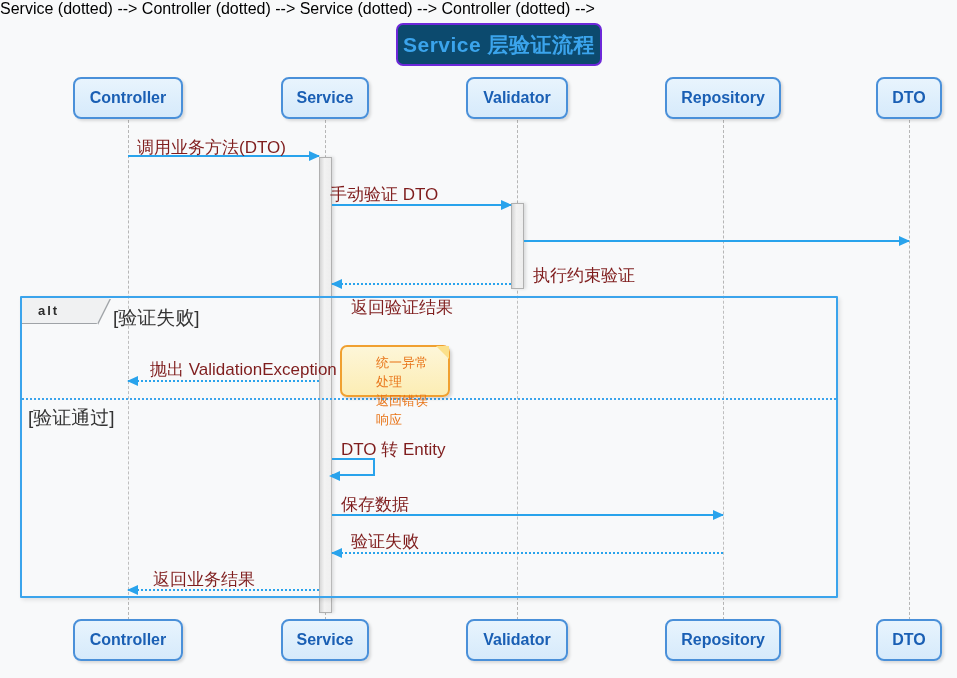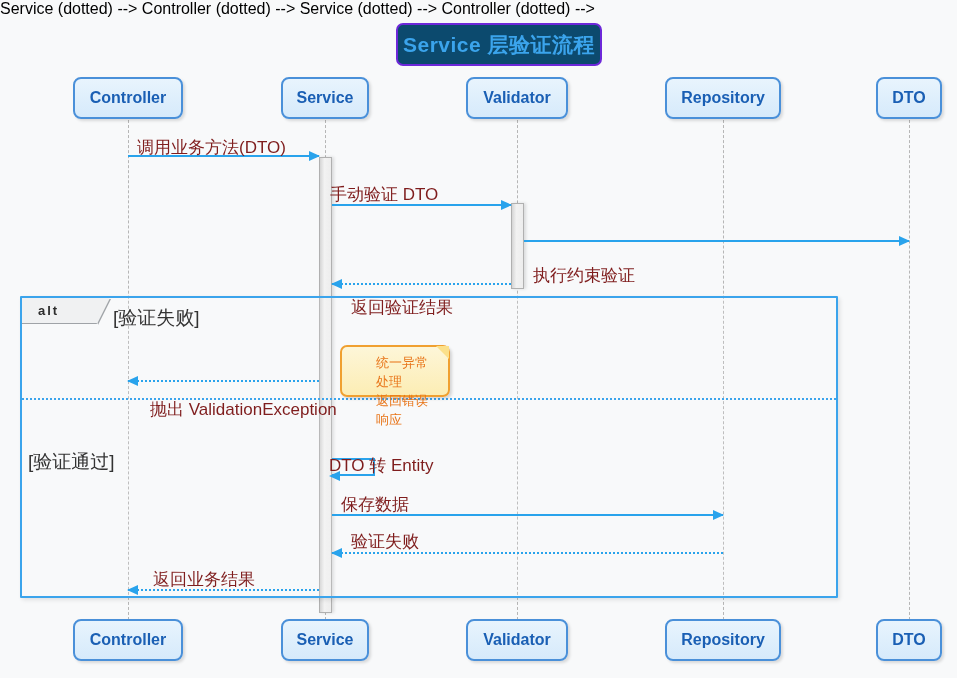--- a/index.html
+++ b/index.html
@@ -241,21 +241,21 @@
   
   <div class="activation" style="left:319px; top:157px; height:456px;"></div>
   <div class="activation" style="left:511px; top:203px; height:86px;"></div>
 
   
   <div class="frame" style="left:20px; top:296px; width:818px; height:302px;">
     <div class="frame-tab">alt</div>
   </div>
   <div class="frame-cond" style="left:113px; top:305px;">[验证失败]</div>
   <div class="frame-divider" style="left:22px; top:398px; width:814px;"></div>
-  <div class="frame-cond" style="left:28px; top:405px;margin-top:44px;">[验证通过]</div>
+  <div class="frame-cond" style="left:28px; top:405px;">[验证通过]</div>
 
   
   <div class="msg" style="left:128px; top:155px; width:191px;">
     <span class="arrowhead right"></span>
   </div>
   <div class="msg-label" style="left:137px; top:136px;">调用业务方法(DTO)</div>
 
   
   <div class="msg" style="left:332px; top:204px; width:179px;">
     <span class="arrowhead right"></span>
@@ -271,32 +271,32 @@
    Service (dotted) --&gt;
   <div class="msg dotted" style="left:332px; top:283px; width:179px;">
     <span class="arrowhead left"></span>
   </div>
   <div class="msg-label" style="left:351px; top:248px;margin-top:48px;">返回验证结果</div>
 
    Controller (dotted) --&gt;
   <div class="msg dotted" style="left:128px; top:380px; width:191px;">
     <span class="arrowhead left"></span>
   </div>
-  <div class="msg-label" style="left:150px; top:358px;margin-top:40px;">抛出 ValidationException</div>
+  <div class="msg-label" style="left:150px; top:358px;">抛出 ValidationException</div>
 
   
   <div class="note" style="left:340px; top:345px; width:110px; height:52px;padding-left:34px;">统一异常处理
 返回错误响应</div>
   <div class="note-fold" style="left:436px; top:346px;"></div>
 
   
   <div class="selfmsg" style="left:332px; top:458px; width:43px;">
     <span class="arrowhead left"></span>
   </div>
-  <div class="msg-label" style="left:329px; top:438px;margin-top:16px;">DTO 转 Entity</div>
+  <div class="msg-label" style="left:341px; top:438px;">DTO 转 Entity</div>
 
   
   <div class="msg" style="left:332px; top:514px; width:391px;">
     <span class="arrowhead right"></span>
   </div>
   <div class="msg-label" style="left:341px; top:493px;">保存数据</div>
 
    Service (dotted) --&gt;
   <div class="msg dotted" style="left:332px; top:552px; width:391px;">
     <span class="arrowhead left"></span>

